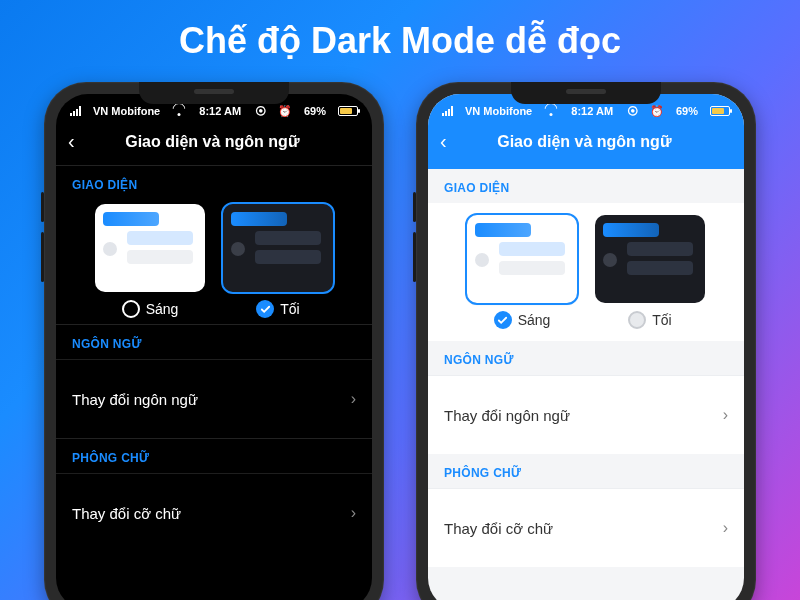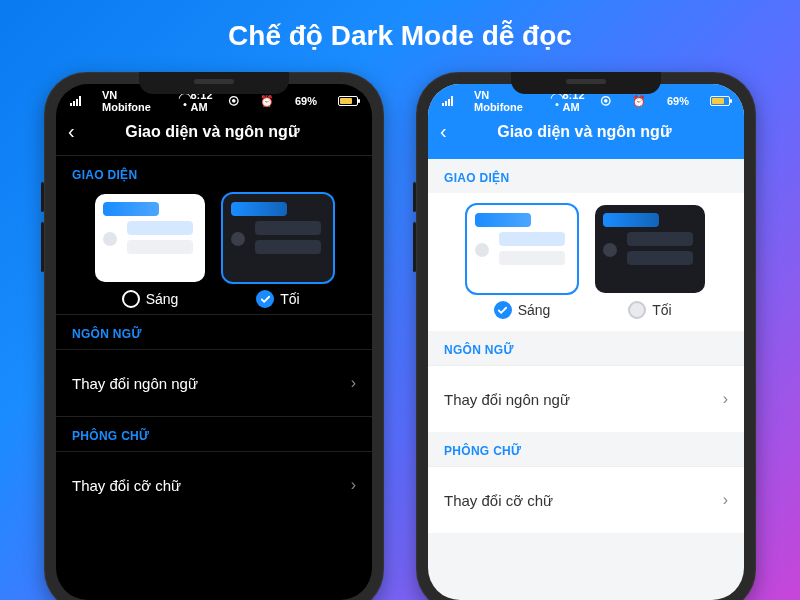--- a/index.html
+++ b/index.html
@@ -2,42 +2,42 @@
 <html><head>
 <meta charset="utf-8">
 <style>
 * { margin: 0; padding: 0; box-sizing: border-box; font-family: -apple-system, Helvetica, Arial, sans-serif; }
 body {
   width: 800px; height: 600px;
   background: linear-gradient(135deg, #0a7af0 0%, #1a8cff 30%, #5a6eff 60%, #c845d9 100%);
   display: flex; flex-direction: column; align-items: center;
   overflow: hidden;
 }
-.headline { color: #fff; font-size: 28px; font-weight: 700; margin-top: 20px; }
+.headline { color: #fff; font-size: 36px; font-weight: 700; margin-top: 20px; }
 .phones { display: flex; gap: 32px; margin-top: 20px; }
 .phone {
   width: 340px; height: 540px;
   background: #2a2a2a; border-radius: 42px; padding: 12px;
   box-shadow: 0 6px 20px rgba(0,0,0,.35), inset 0 0 2px rgba(255,255,255,.2);
   position: relative;
 }
 .phone::before, .phone::after { content:""; position:absolute; background:#1a1a1a; border-radius:3px; }
 .phone::before { left:-3px; top:110px; width:3px; height:30px; }
 .phone::after  { left:-3px; top:150px; width:3px; height:50px; }
 .screen { width:100%; height:100%; border-radius:32px; overflow:hidden; position:relative; }
 .screen.dark  { background:#000; color:#fff; }
 .screen.light { background:#f4f5f7; color:#222; }
 .notch { position:absolute; top:0; left:50%; transform:translateX(-50%);
   width:150px; height:22px; background:#1a1a1a; border-radius:0 0 14px 14px; z-index:10; }
 .notch::after{ content:""; position:absolute; top:7px; left:50%; transform:translateX(-50%);
   width:40px; height:5px; background:#333; border-radius:3px; }
 
 .status { display:flex; justify-content:space-between; align-items:center;
   padding:6px 14px 0; font-size:11px; font-weight:600; height:28px; }
-.status .left, .status .right { display:flex; align-items:center; gap:21px; }
+.status .left, .status .right { display:flex; align-items:center; gap:12px; }
 .status .battery { width:20px; height:10px; border:1px solid currentColor; border-radius:2px; position:relative; }
 .status .battery::after{ content:""; position:absolute; right:-3px; top:2px; width:2px; height:4px; background:currentColor; border-radius:1px; }
 .status .battery .fill{ position:absolute; left:1px; top:1px; bottom:1px; width:65%; background:#f7c948; border-radius:1px; }
 .screen.dark .status{ color:#fff; }
 .screen.light .status{ color:#fff; }
 .screen.light .header-wrap{ background:#1a8cff; }
 
 .header { display:flex; align-items:center; gap:10px; padding:8px 12px 12px; }
 .header .back{ font-size:20px; }
 .header .title{ flex:1; text-align:center; font-size:16px; margin-left:-20px;font-weight:bold; }
@@ -68,21 +68,21 @@
 
 .opt-label{ display:flex; align-items:center; gap:6px; font-size:14px; }
 .radio{ width:18px; height:18px; border-radius:50%; display:inline-flex; align-items:center; justify-content:center; }
 .radio.empty-dark{ border:2px solid #fff; }
 .radio.empty-light{ border:2px solid #c9ccd1; background:#e8eaed; }
 .radio.checked{ background:#1a8cff; }
 .radio.checked svg{ width:11px; height:11px; }
 .screen.dark .opt-label{ color:#fff; }
 .screen.light .opt-label{ color:#333; }
 
-.row{ display:flex; align-items:center; justify-content:space-between; padding:24px 16px; font-size:15px; }
+.row{ display:flex; align-items:center; justify-content:space-between; padding:30px 16px; font-size:15px; }
 .screen.dark .row{ color:#fff; border-top:1px solid #1e1e1e; }
 .screen.light .row{ background:#fff; color:#333; border-top:1px solid #eceef1; }
 .chev{ color:#888; font-size:16px; }
 .screen.light .section-label{ background:transparent; }
 .screen.light .panel{ background:#fff; }
 .signal-bars{ display:inline-flex; align-items:flex-end; gap:1px; height:10px; }
 .signal-bars span{ width:2px; background:currentColor; }
 .signal-bars span:nth-child(1){height:3px}.signal-bars span:nth-child(2){height:5px}
 .signal-bars span:nth-child(3){height:7px}.signal-bars span:nth-child(4){height:10px}
 .wifi{ width:13px; height:10px; position:relative; }

